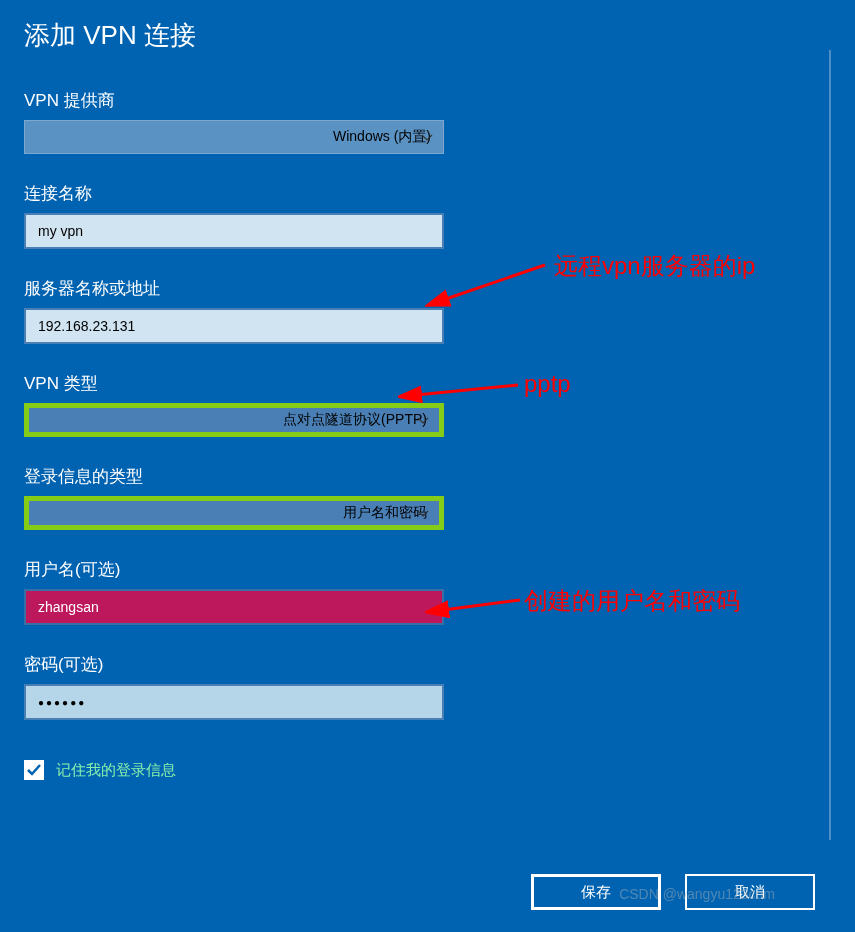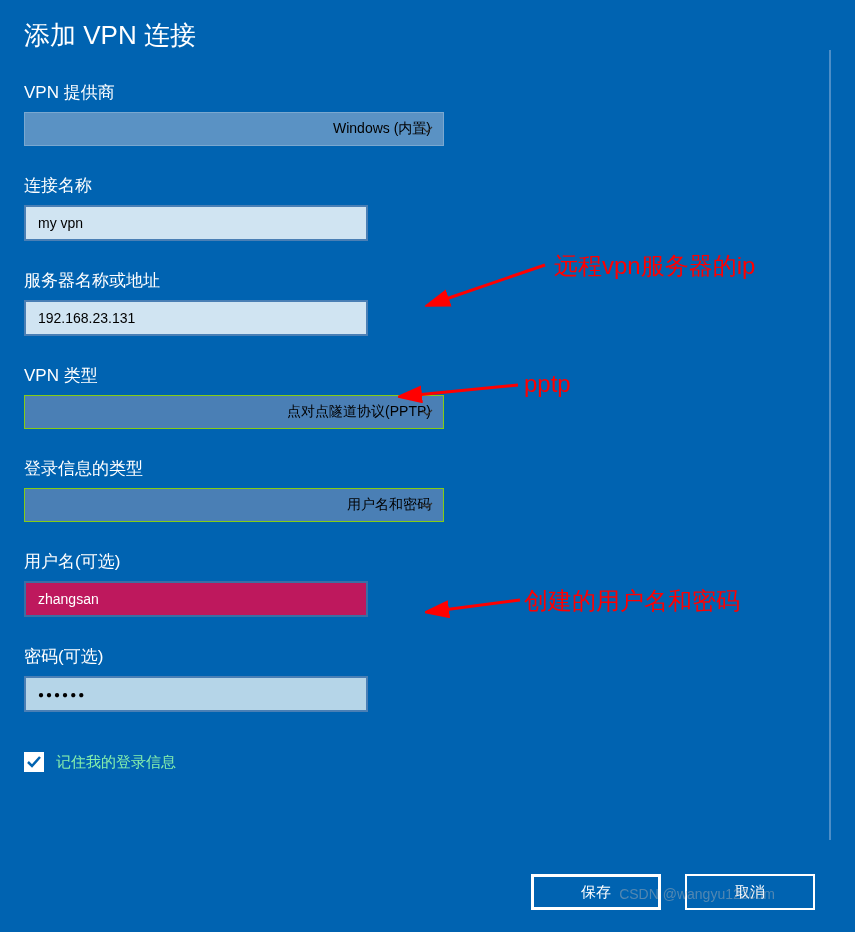--- a/index.html
+++ b/index.html
@@ -18,21 +18,21 @@
       overflow: hidden;
     }
     
     .container {
       padding: 18px 24px;
     }
     
     .page-title {
       font-size: 26px;
       font-weight: 400;
-      margin-bottom: 28px;
+      margin-bottom: 36px;
       color: #ffffff;
     }
     
     .form-group {
       margin-bottom: 28px;
     }
     
     .form-label {
       display: block;
       font-size: 17px;
@@ -50,33 +50,33 @@
       padding: 0 12px;
       display: flex;
       align-items: center;
       justify-content: flex-end;
       cursor: pointer;
       position: relative;
     }
     
     .form-select.dark {
       background: #4a7fb5;
-      border: 1px solid #84cc16;
+      border: 5px solid #84cc16;
       margin-top: 8px;
     }
     
     .chevron {
       position: absolute;
       right: 10px;
       top: 50%;
       transform: translateY(-50%);
     }
     
     .form-input {
-      width: 344px;
+      width: 420px;
       height: 34px;
       background: #d0e4f2;
       border: 2px solid #4a7fb5;
       color: #000000;
       font-size: 14px;
       padding: 16px 12px;
       outline: none;
     }
     
     .form-input.dark {

